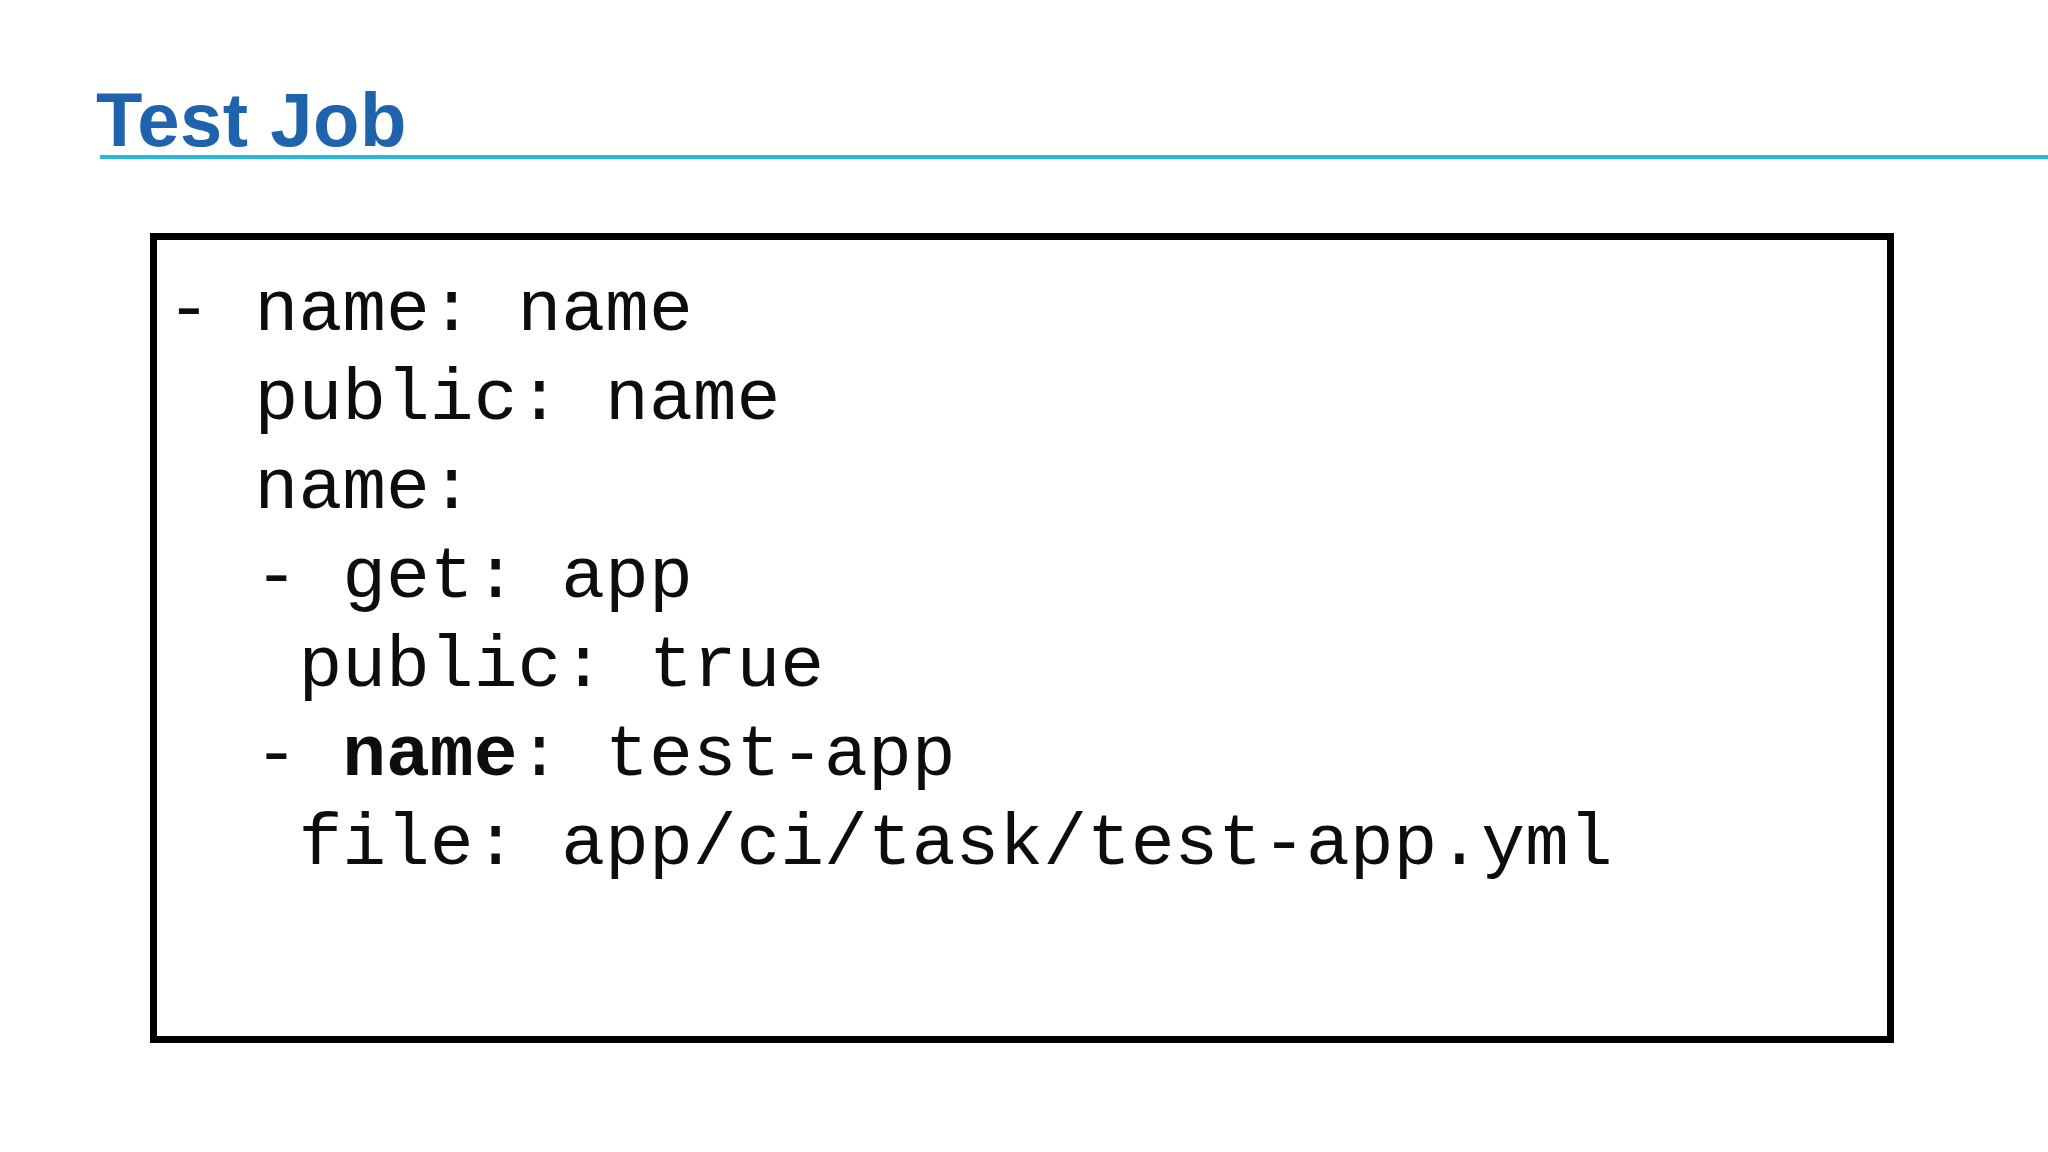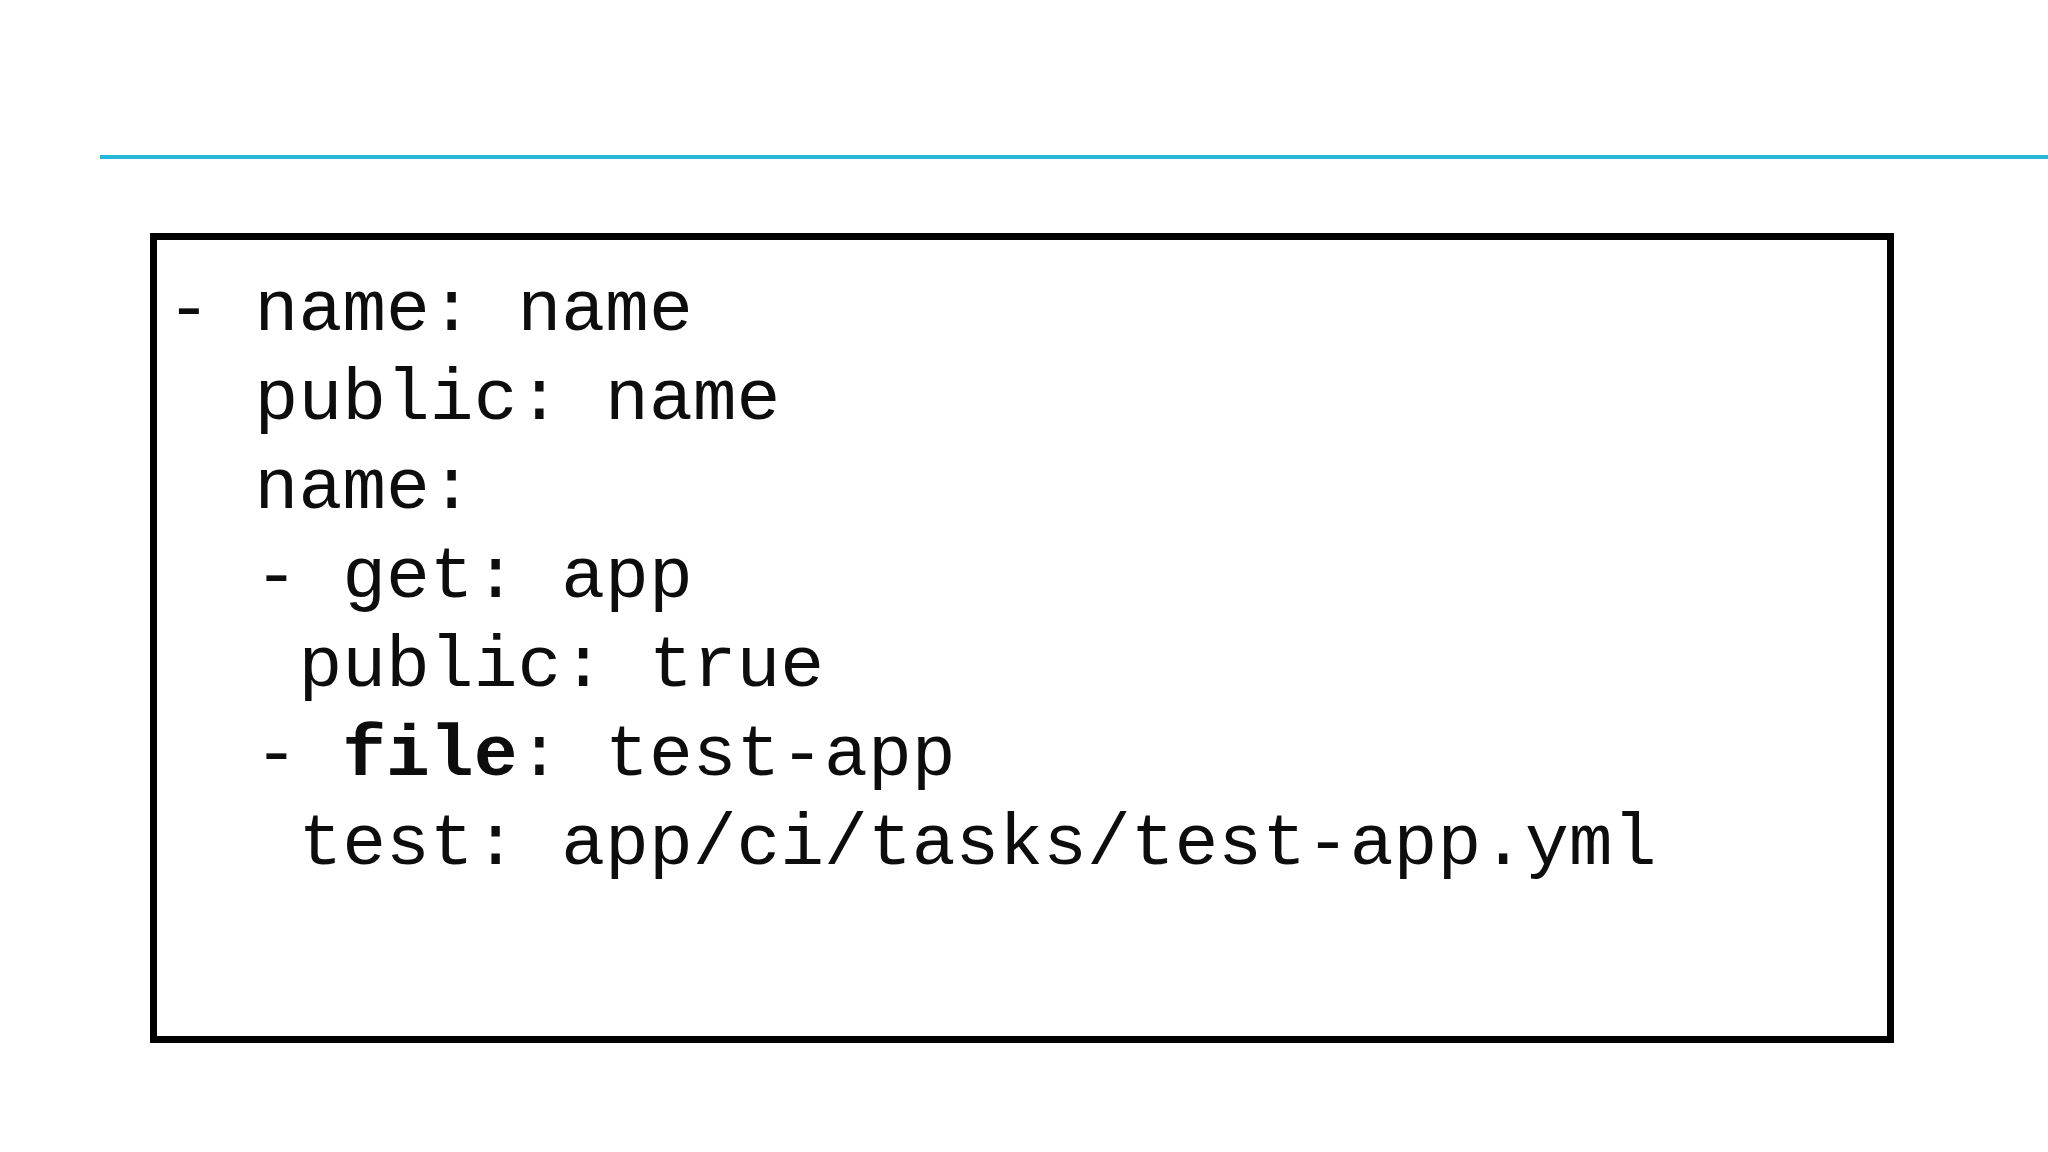--- a/index.html
+++ b/index.html
@@ -60,26 +60,27 @@
   }
   .code .bold {
     font-weight: 700;
   }
 </style>
 </head>
 <body>
 
 <div class="slide">
 
+  <h1 class="title" style="color: rgb(32, 99, 173);">Test Job</h1>
 
   <div class="title-rule" style="background: rgb(38, 184, 216);"></div>
 
   <div class="code-box" style="border-color: rgb(0, 0, 0);">
     <pre class="code" style="color: rgb(13, 13, 13);"><span><span>- name: name</span></span>
 <span><span>  public: name</span></span>
 <span><span>  name:</span></span>
 <span><span>  - get: app</span></span>
 <span><span>   public: true</span></span>
-<span><span>  - </span><span class="bold">file</span><span>: test-app</span></span>
-<span><span>   test: app/ci/tasks/test-app.yml</span></span></pre>
+<span><span>  - </span><span class="bold">name</span><span>: test-app</span></span>
+<span><span>   file: app/ci/task/test-app.yml</span></span></pre>
   </div>
 
 </div>
 
 </body></html>

